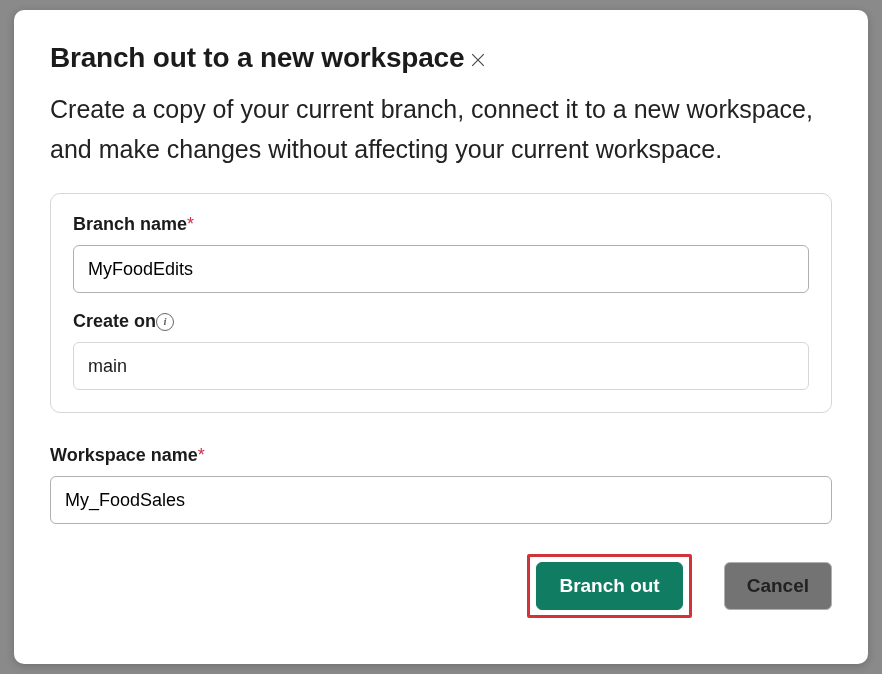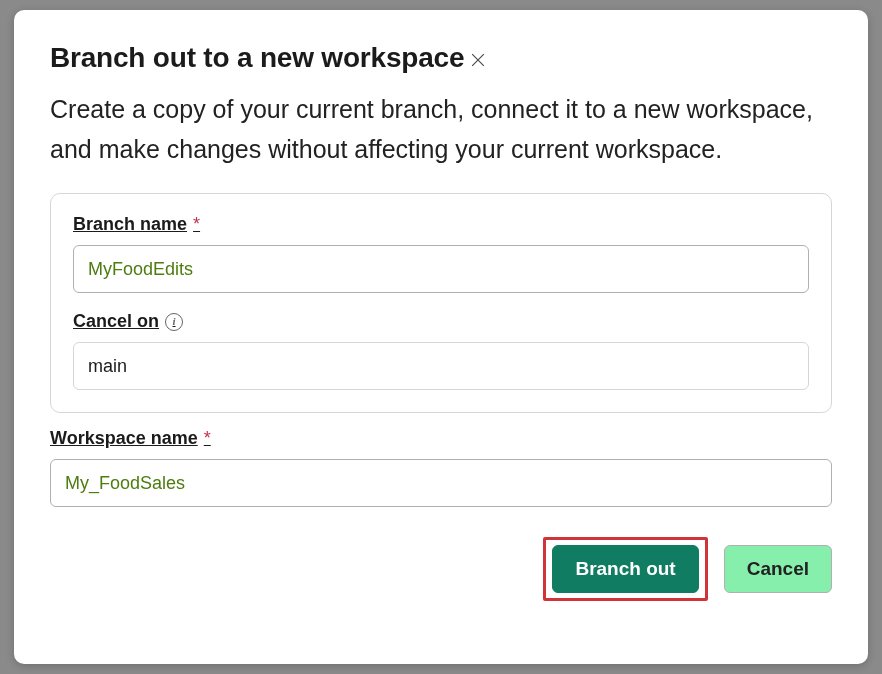--- a/index.html
+++ b/index.html
@@ -68,23 +68,22 @@
     }
     .field:last-child {
       margin-bottom: 0;
     }
     .field-label {
       font-size: 18px;
       font-weight: 600;
       color: #1b1b1b;
       display: flex;
       align-items: center;
-      gap: 6px;
+      gap: 0;
       margin-bottom: 10px;
-      text-decoration: underline;
     }
     .required {
       color: #c4314b;
       font-weight: 400;
     }
     .info-icon {
       display: inline-flex;
       align-items: center;
       justify-content: center;
       width: 18px;
@@ -96,46 +95,46 @@
       font-style: italic;
       font-family: Georgia, serif;
       font-weight: 600;
       line-height: 1;
     }
     .text-input {
       width: 100%;
       height: 48px;
       padding: 0 14px;
       font-size: 18px;
-      color: #4d7c0f;
+      color: #000000;
       border: 1px solid #b0b0b0;
       border-radius: 6px;
       background: #fff;
       font-family: inherit;
     }
     .readonly-box {
       width: 100%;
       height: 48px;
       padding: 16px 14px;
       font-size: 18px;
       color: #1b1b1b;
       border: 1px solid #d6d6d6;
       border-radius: 6px;
       background: #fff;
       display: flex;
       align-items: center;
     }
     .workspace-section {
-      margin-top: 15px;
+      margin-top: 32px;
     }
     .dialog-footer {
       margin-top: 30px;
       display: flex;
       justify-content: flex-end;
-      gap: 16px;
+      gap: 32px;
       align-items: center;
     }
     .highlight-wrap {
       border: 3px solid #d13438;
       padding: 5px 6px;
       border-radius: 2px;
     }
     .btn {
       font-family: inherit;
       font-size: 19px;
@@ -144,21 +143,21 @@
       border-radius: 6px;
       cursor: pointer;
       border: 1px solid transparent;
     }
     .btn-primary {
       background: #107c62;
       color: #ffffff;
       border-color: #107c62;
     }
     .btn-secondary {
-      background: #86efac;
+      background: #737373;
       color: #222;
       border: 1px solid #b0b0b0;
     }
   </style>
 </head>
 <body>
 
 <div class="dialog">
 
   <div class="dialog-header">
@@ -176,21 +175,21 @@
     <div class="field">
       <div class="field-label">
         <span>Branch name</span>
         <span class="required">*</span>
       </div>
       <input type="text" class="text-input" value="MyFoodEdits" style="">
     </div>
 
     <div class="field">
       <div class="field-label">
-        <span>Cancel on</span>
+        <span>Create on</span>
         <span class="info-icon">i</span>
       </div>
       <div class="readonly-box">
         <span>main</span>
       </div>
     </div>
   </div>
 
   <div class="workspace-section">
     <div class="field-label">

